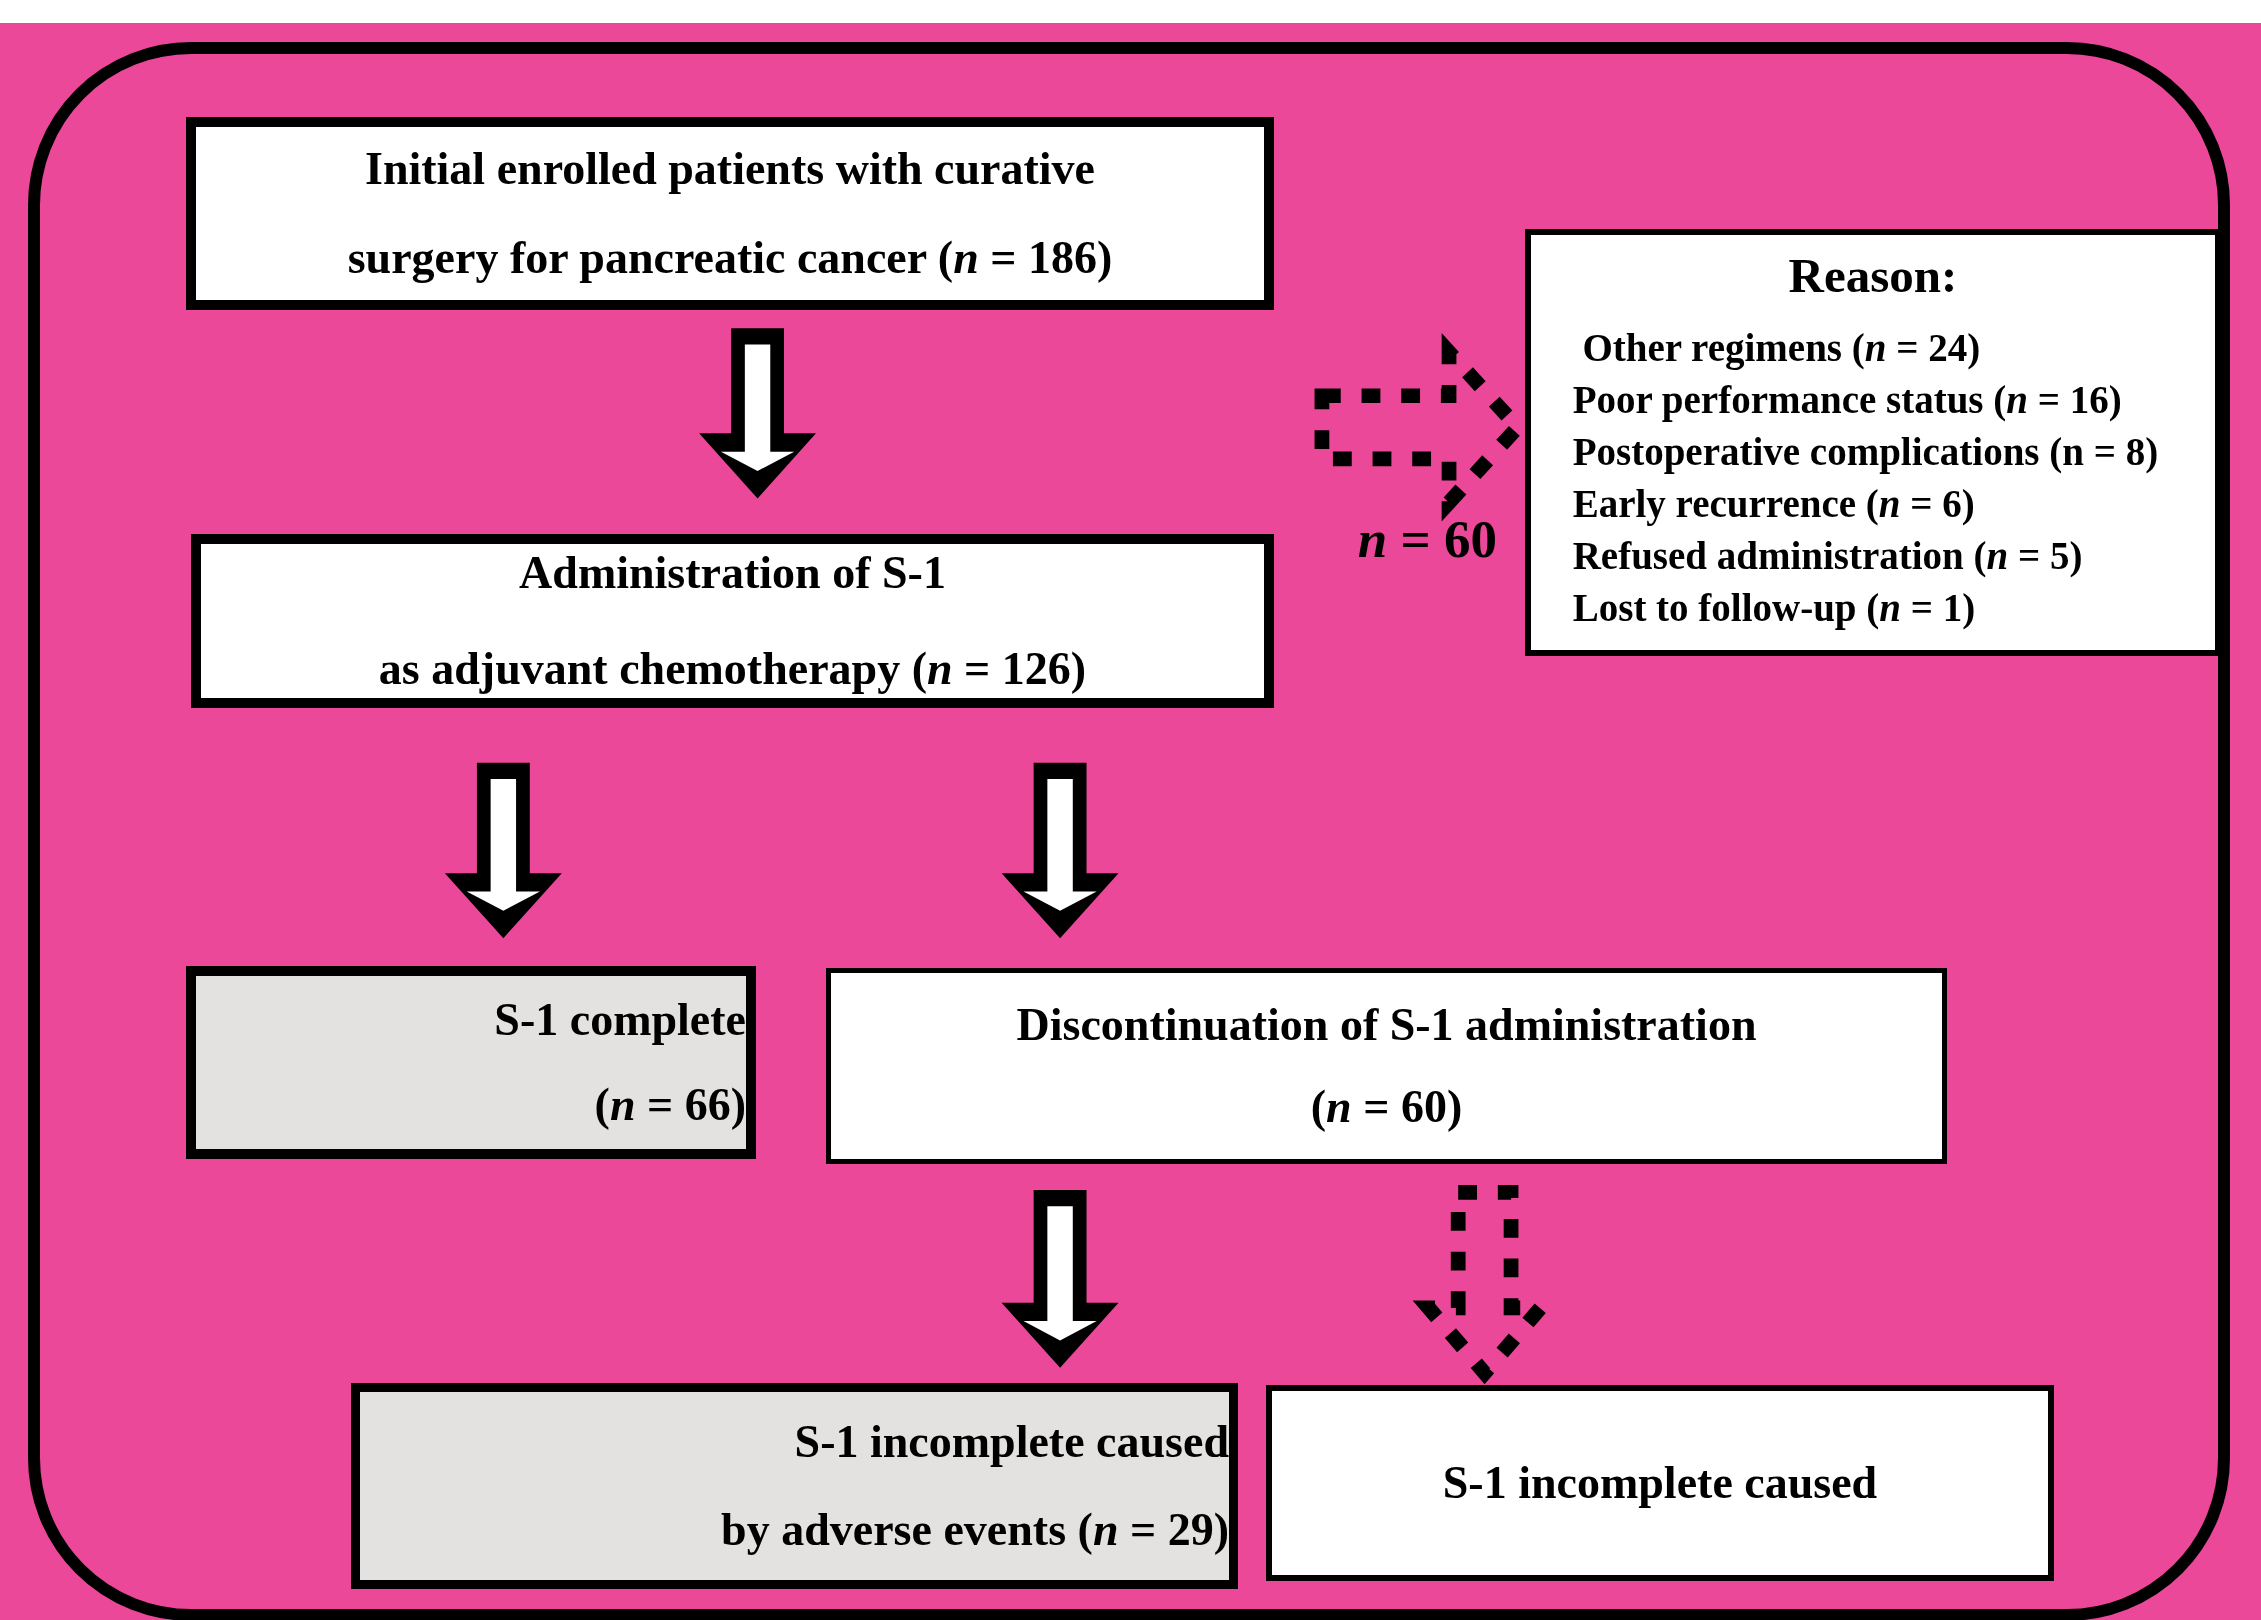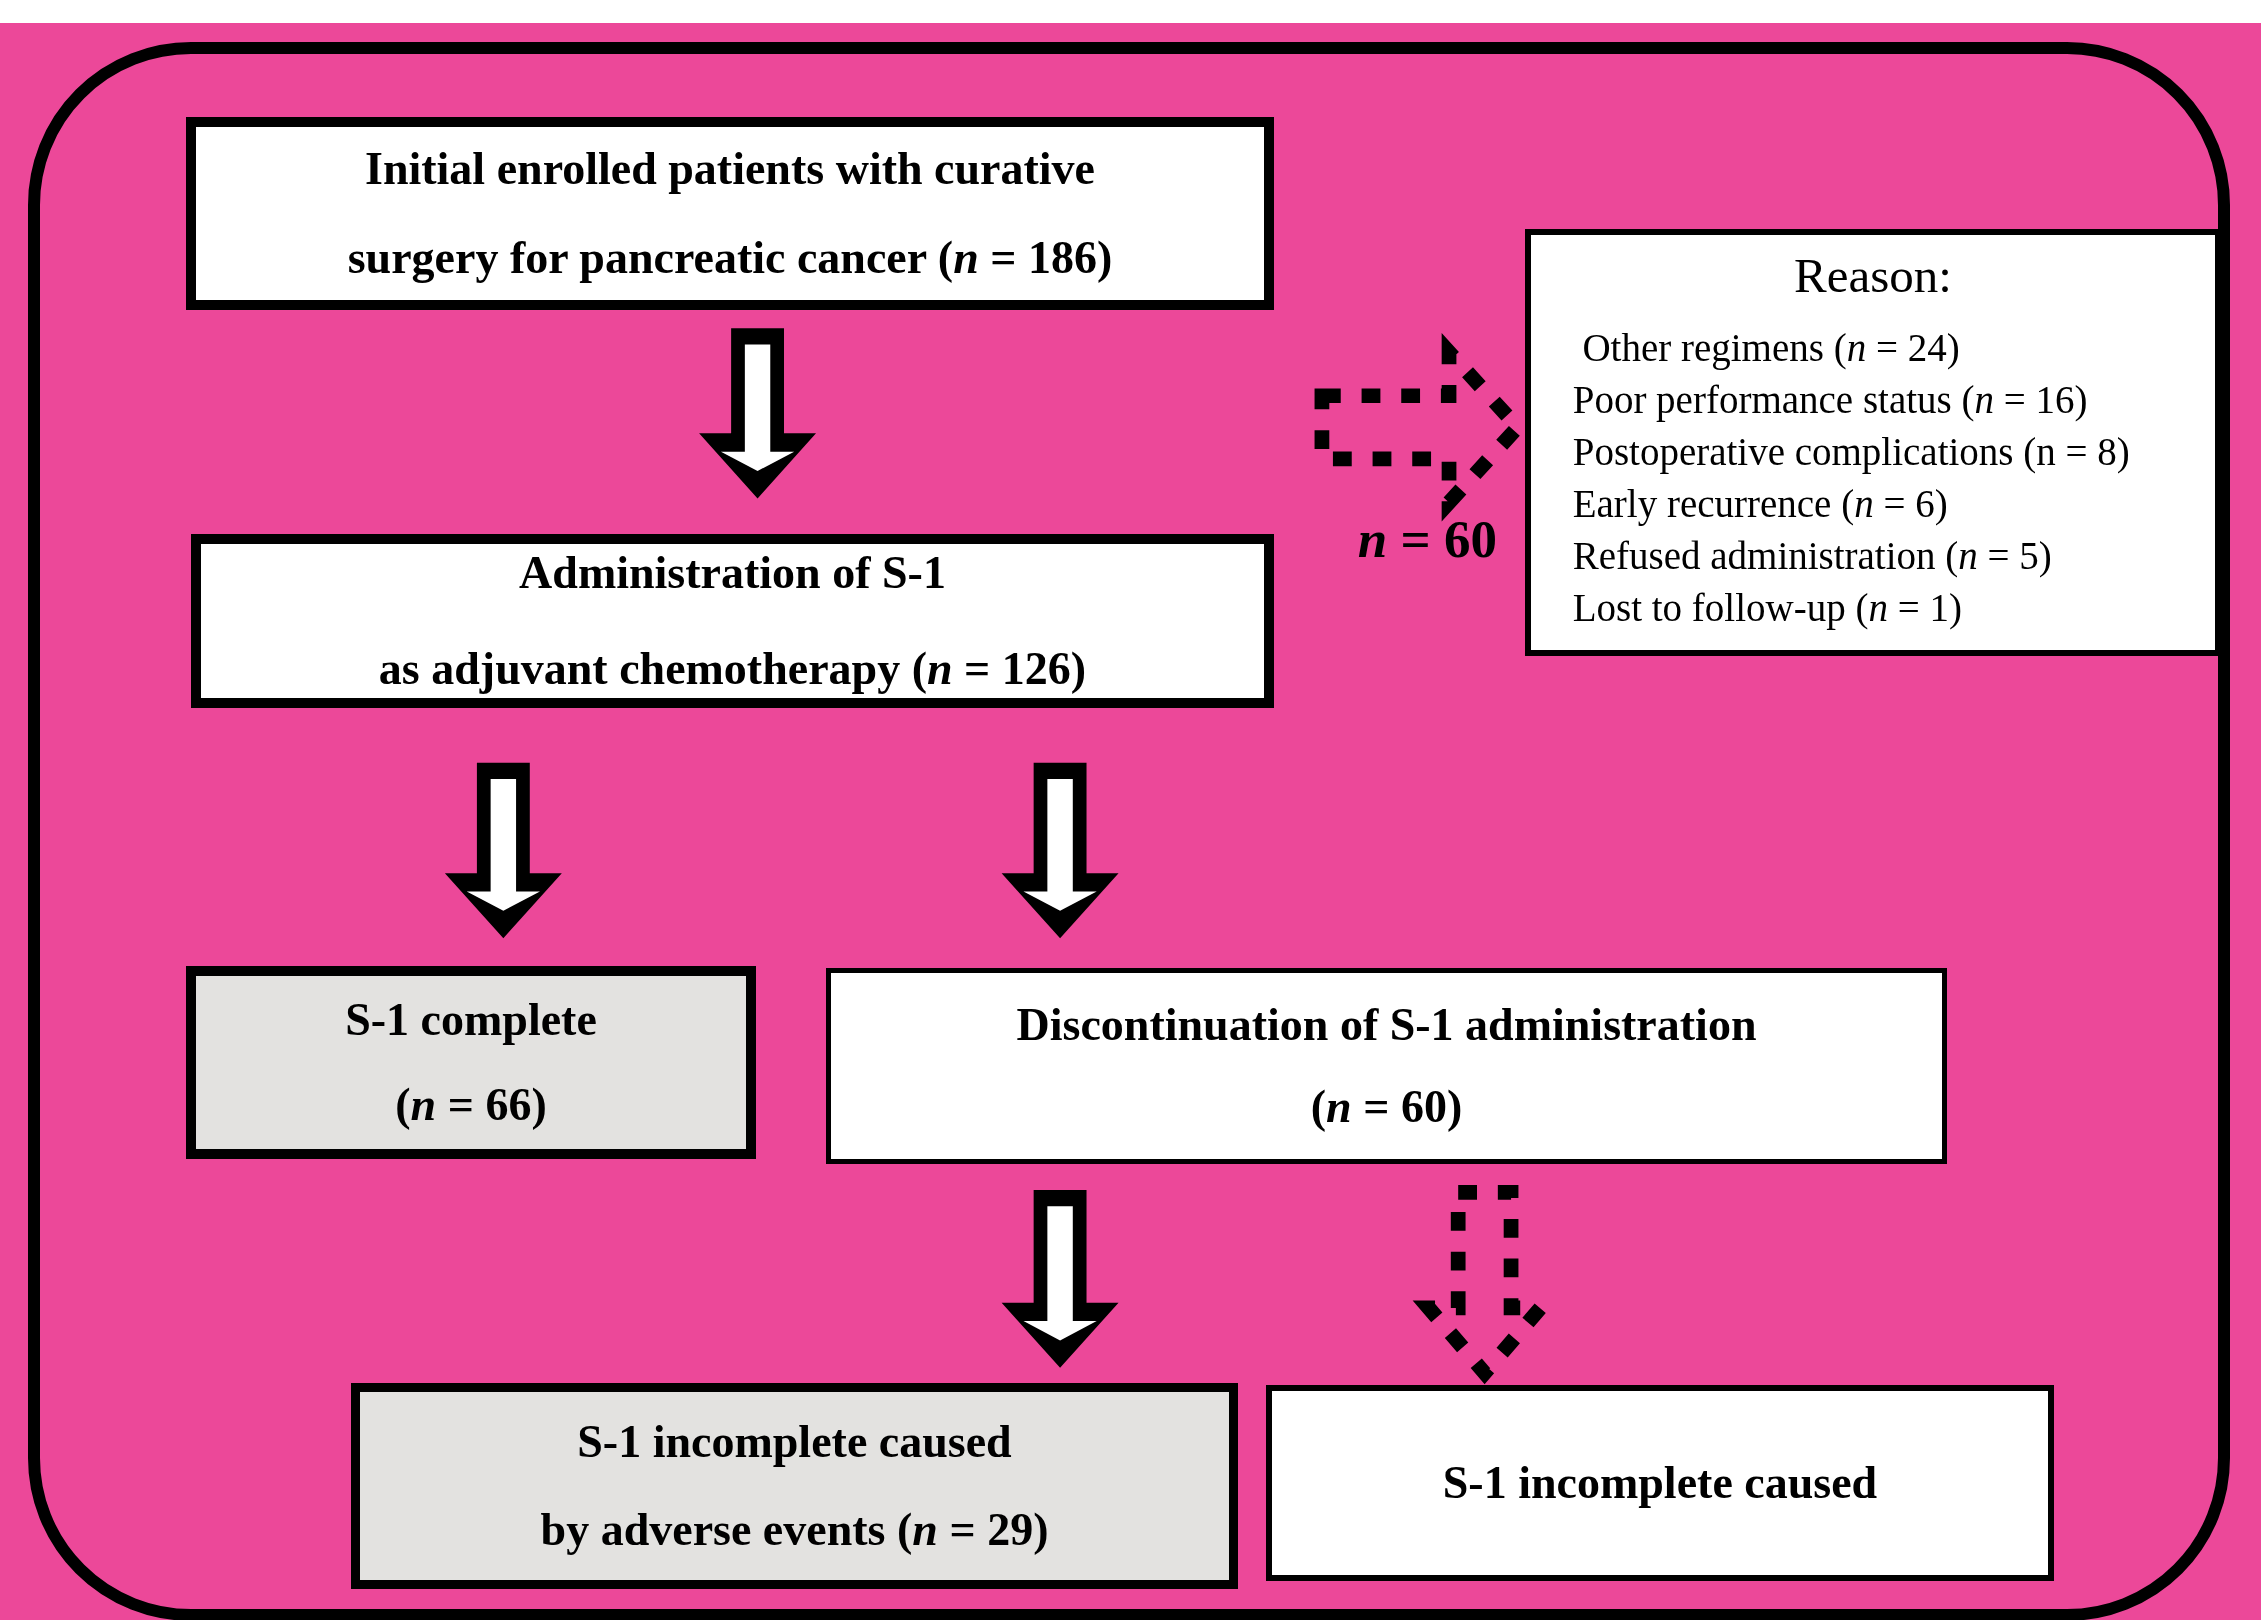--- a/index.html
+++ b/index.html
@@ -16,30 +16,30 @@
     position:absolute;left:28px;top:19.3px;width:2202px;height:1579px;
     border:12.2px solid #000;border-radius:163px;box-sizing:border-box;
   }
   .box{
     position:absolute;box-sizing:border-box;background:#fff;
     border:9.2px solid #000;
     display:flex;flex-direction:column;justify-content:center;align-items:center;
     text-align:center;font-weight:bold;font-size:46px;
   }
   .box .line{line-height:1.05;white-space:nowrap;}
-  .gray{background:#e3e2e0;}
+  .gray{background:#e3e2e0;align-items:flex-end;}
   #box-initial{left:186px;top:94px;width:1088px;height:193px;gap:40px;border-width:10.2px;}
   #box-admin{left:191px;top:511px;width:1083px;height:174px;gap:48px;border-width:10.2px;}
   #box-complete{left:186px;top:943px;width:570px;height:193px;gap:37px;border-width:10.2px;}
   #box-discontinuation{left:826px;top:945px;width:1121px;height:196px;gap:34px;border-width:5.1px;}
   #box-adverse{left:351px;top:1360px;width:887px;height:206px;gap:40px;border-width:9.2px;}
   #box-recurrence{left:1266px;top:1362px;width:788px;height:196px;gap:40px;border-width:6.6px;}
   #box-reason{
     left:1525px;top:206px;width:696px;height:427px;border-width:6.1px;
-    justify-content:flex-start;align-items:stretch;font-weight:normal;
+    justify-content:flex-start;align-items:stretch;font-weight:bold;
     padding:14.2px 10.2px 10.2px 10.2px;text-align:left;
   }
   #box-reason .r-heading{
     text-align:center;font-size:49px;line-height:1.1;margin-bottom:19.3px;white-space:pre;
   }
   #box-reason .r-item{
     font-size:39px;line-height:52px;padding-left:31.5px;white-space:pre;
   }
   .n60{
     position:absolute;left:1299px;top:486px;width:198px;

